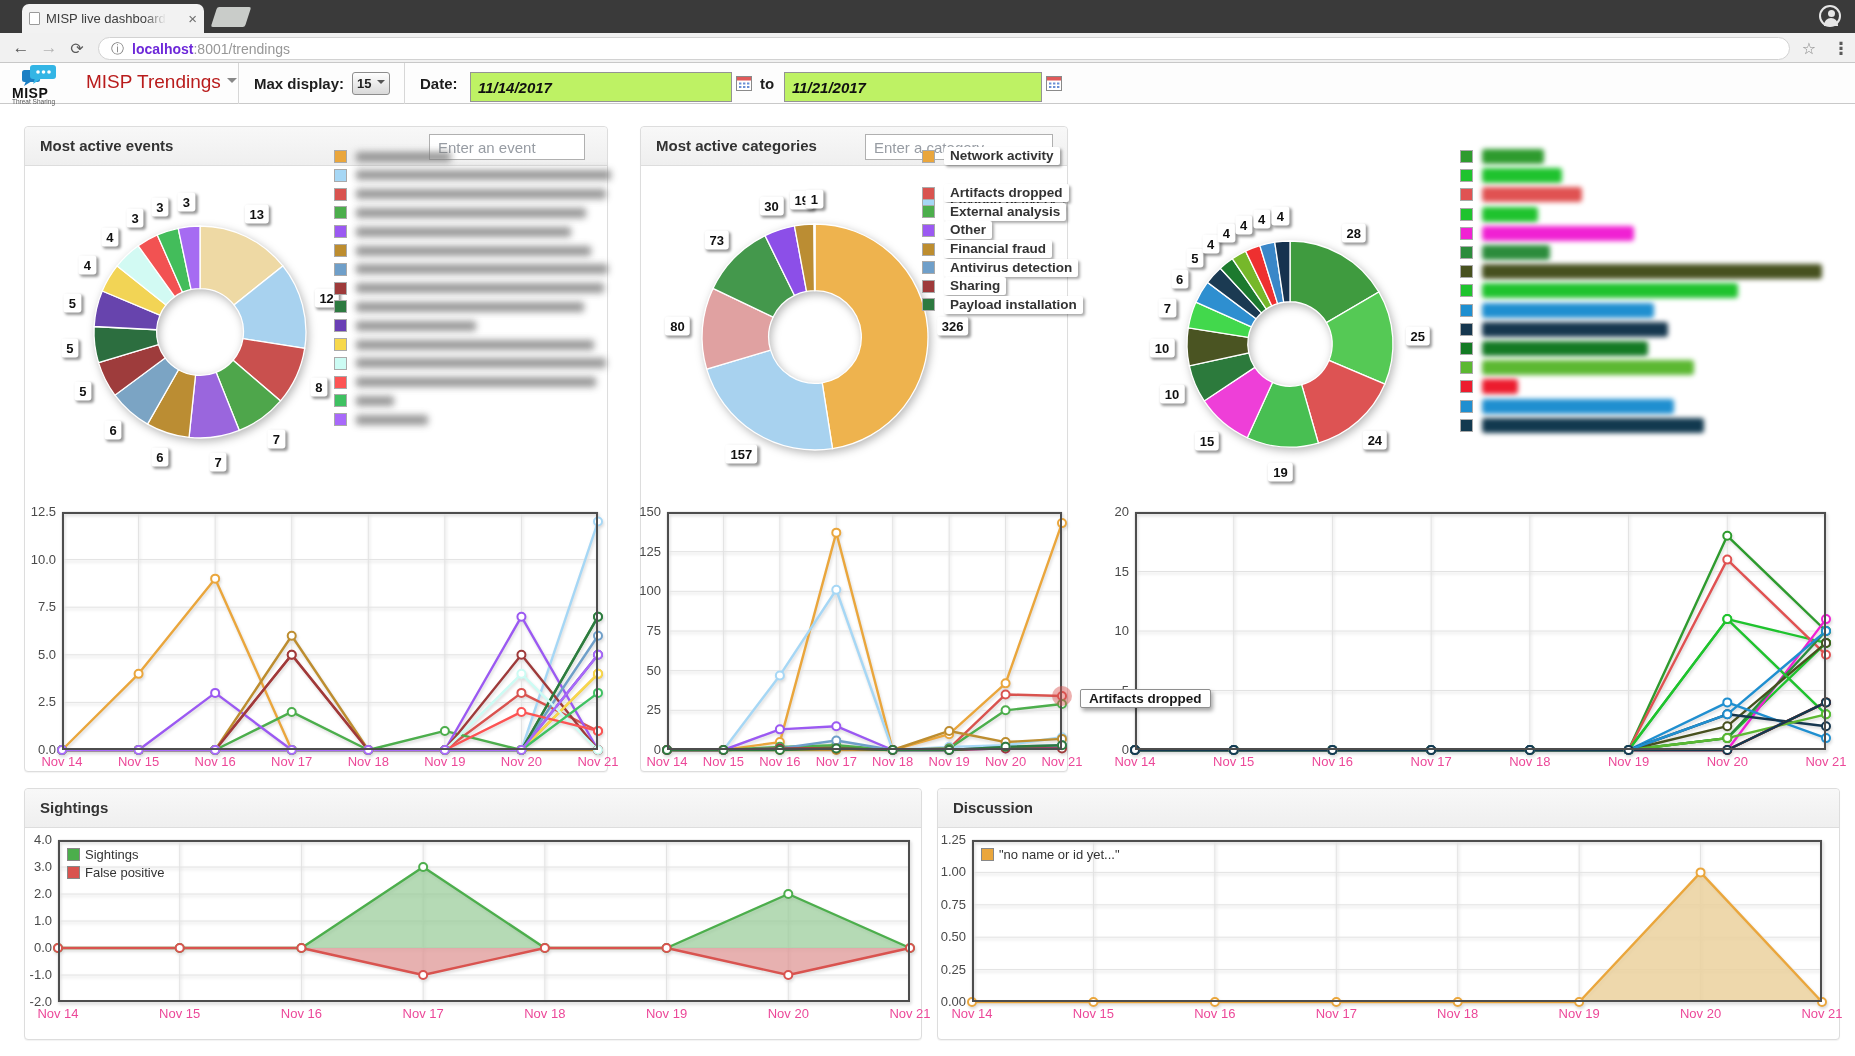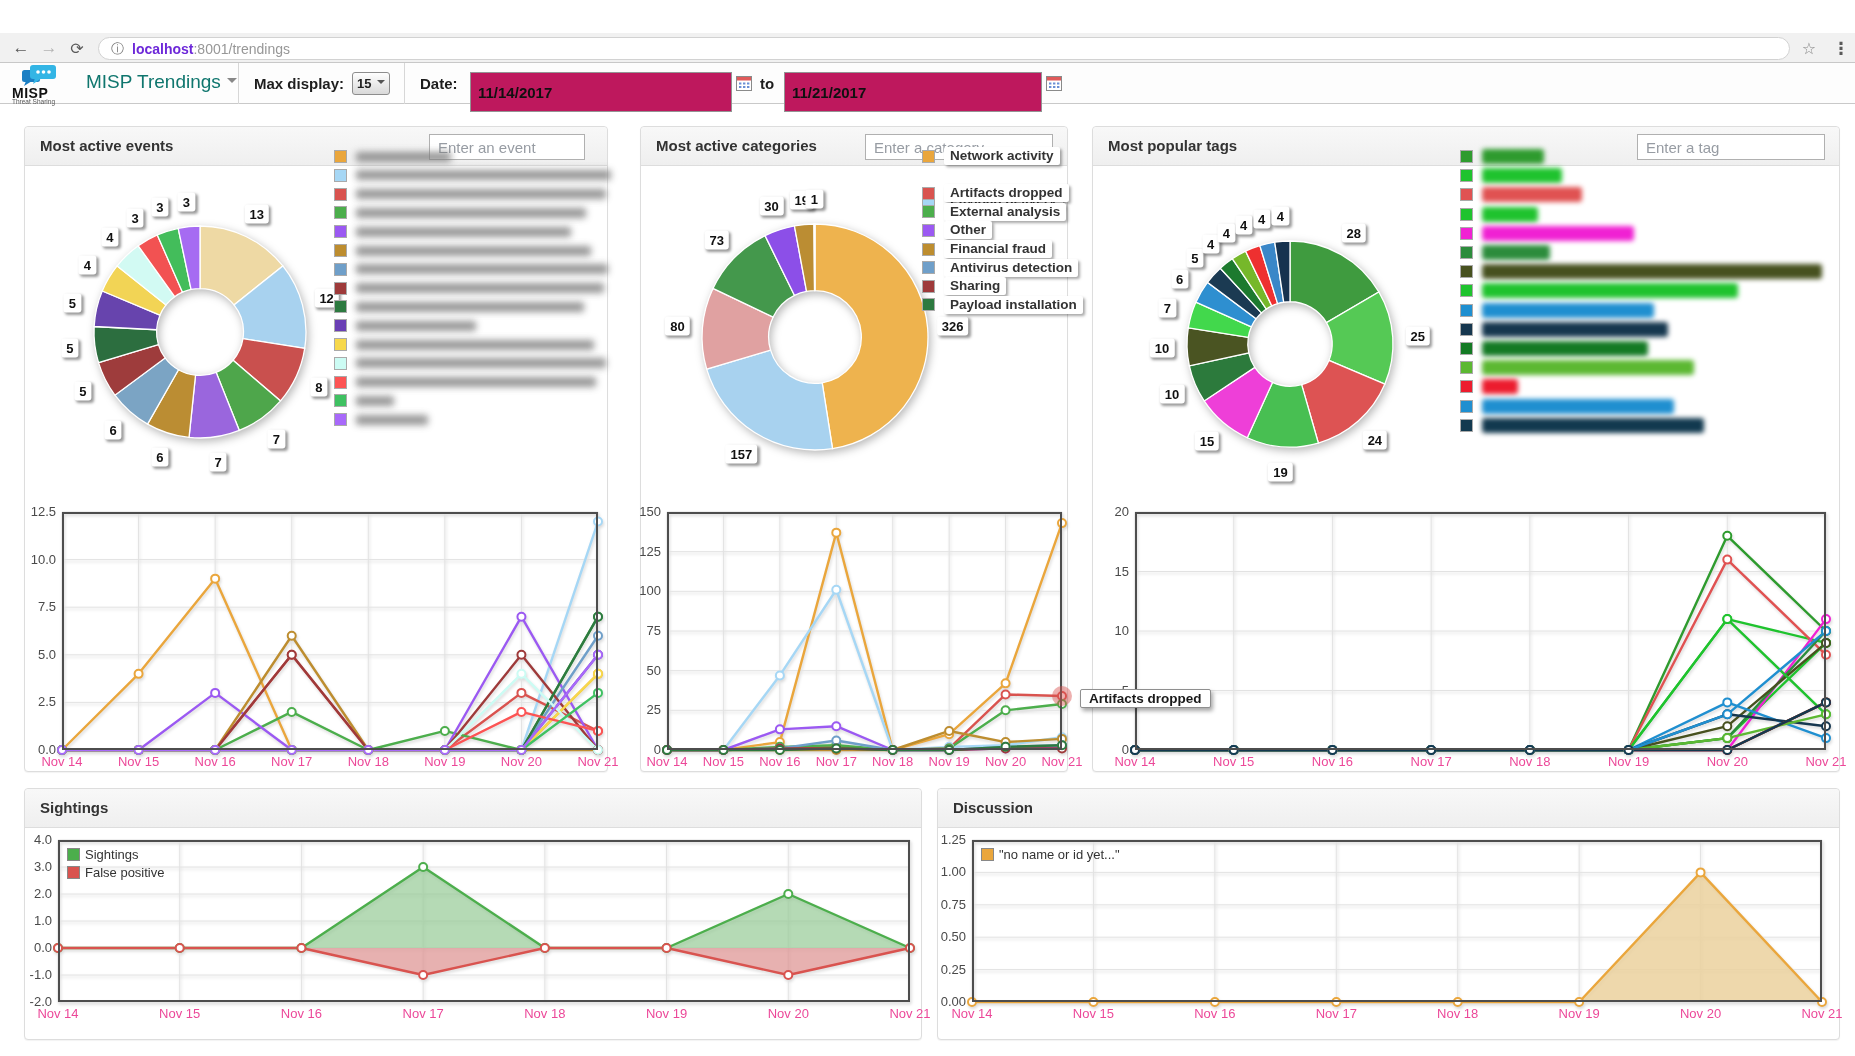--- a/index.html
+++ b/index.html
@@ -27,30 +27,30 @@
           display:flex;align-items:center;padding:0 12px;gap:8px;font-size:14px;}
   .url-host{color:#6d28d9;}
   .url-path{color:#979797;}
   .info-ic{color:#7a7a7a;font-size:13px;}
 
   
   .apphead{position:absolute;left:0;top:63px;width:1855px;height:41px;background:#fdfdfd;border-bottom:1px solid #c9c9c9;}
   .logo{position:absolute;left:12px;top:1px;width:58px;height:39px;}
   .logo-txt{position:absolute;left:0;top:21px;font-weight:bold;font-size:14px;color:#111;letter-spacing:.5px;}
   .logo-sub{position:absolute;left:0;top:34px;font-size:6.5px;color:#555;white-space:nowrap;}
-  .trend-title{position:absolute;left:86px;top:8px;font-size:19px;color:#0f766e;}
+  .trend-title{position:absolute;left:86px;top:8px;font-size:19px;color:#b91c1c;}
   .caret{display:inline-block;margin-left:6px;width:0;height:0;border:5px solid transparent;border-top-color:#888;vertical-align:middle;}
   .vsep{position:absolute;top:0;width:1px;height:41px;background:#d7d7d7;}
   .hlabel{position:absolute;top:12px;font-size:15px;font-weight:bold;color:#1d1d1d;}
   .select{position:absolute;left:352px;top:9px;width:38px;height:23px;border:1px solid #8d8d8d;border-radius:3px;
           background:linear-gradient(#fefefe,#d9d9d9);font-size:13px;font-weight:bold;color:#222;
           display:flex;align-items:center;justify-content:space-between;padding:0 4px;}
   .select .caret{margin-left:2px;border-width:4px;border-top-color:#555;}
-  .dinput{position:absolute;top:9px;height:40px;border:1px solid #949494;background:#be185d;font-size:15px;font-weight:bold;color:#101010;
-          display:flex;align-items:center;padding:0 7px;}
+  .dinput{position:absolute;top:9px;height:30px;border:1px solid #949494;background:#bef264;font-size:15px;font-weight:bold;color:#101010;
+          display:flex;align-items:center;padding:0 7px;font-style:italic;}
   .calicon{position:absolute;top:13px;width:16px;height:15px;}
 
   
   .panel{position:absolute;background:#fff;border:1px solid #ddd;border-radius:4px;box-shadow:0 1px 1px rgba(0,0,0,.05);}
   .panel-h{height:39px;background:linear-gradient(#f8f8f8,#efefef);border-bottom:1px solid #ddd;border-radius:4px 4px 0 0;position:relative;}
   .panel-title{position:absolute;left:15px;top:10px;font-size:15px;font-weight:bold;color:#333;}
   .psearch{position:absolute;top:7px;height:26px;border:1px solid #b0b0b0;font-size:15px;padding:0 8px;color:#333;background:#fff;}
   .psearch::placeholder{color:#979ca3;}
 
   
@@ -77,20 +77,29 @@
 
   .chart-tooltip{position:absolute;background:#fff;border:1px solid #8f8f8f;border-radius:2px;padding:1px 8px;
                  font-size:13.5px;font-weight:bold;color:#1a1a1a;box-shadow:2px 3px 4px rgba(0,0,0,.35);z-index:30;}
   .point-halo{position:absolute;width:20px;height:20px;border-radius:50%;background:rgba(217,83,79,.45);z-index:29;}
 </style>
 </head>
 <body>
 
 <div id="stage">
 
+  <div class="tabbar">
+    <div class="tab">
+      <span class="doc-icon"></span>
+      <span class="tab-title">MISP live dashboard</span>
+      <span class="tab-close">×</span>
+    </div>
+    <div class="newtab"></div>
+    <div class="avatar"></div>
+  </div>
 
   <div class="navbar">
     <span class="nav-ic" style="left:8px;">←</span>
     <span class="nav-ic" style="left:36px;color:#b3b3b3;">→</span>
     <span class="nav-ic" style="left:64px;font-size:16px;">⟳</span>
     <div class="urlbar">
       <span class="info-ic">ⓘ</span>
       <span><b class="url-host">localhost</b><span class="url-path">:8001/trendings</span></span>
     </div>
     <span class="nav-ic" style="left:1796px;font-size:16px;color:#8a8a8a;">☆</span>
@@ -152,26 +161,20 @@
     </div>
   </div>
 
   <div class="panel" style="left:640px;top:126px;width:428px;height:646px;">
     <div class="panel-h">
       <span class="panel-title">Most active categories</span>
       <input class="psearch" style="left: 224px; width: 188px;" placeholder="Enter a category">
     </div>
   </div>
 
-  <div class="panel" style="left:1092px;top:126px;width:748px;height:646px;">
-    <div class="panel-h">
-      <span class="panel-title">Most popular tags</span>
-      <input class="psearch" style="left: 544px; width: 188px;" placeholder="Enter a tag">
-    </div>
-  </div>
 
   <div class="panel" style="left:24px;top:788px;width:898px;height:252px;">
     <div class="panel-h">
       <span class="panel-title">Sightings</span>
     </div>
   </div>
 
   <div class="panel" style="left:937px;top:788px;width:903px;height:252px;">
     <div class="panel-h">
       <span class="panel-title">Discussion</span>

